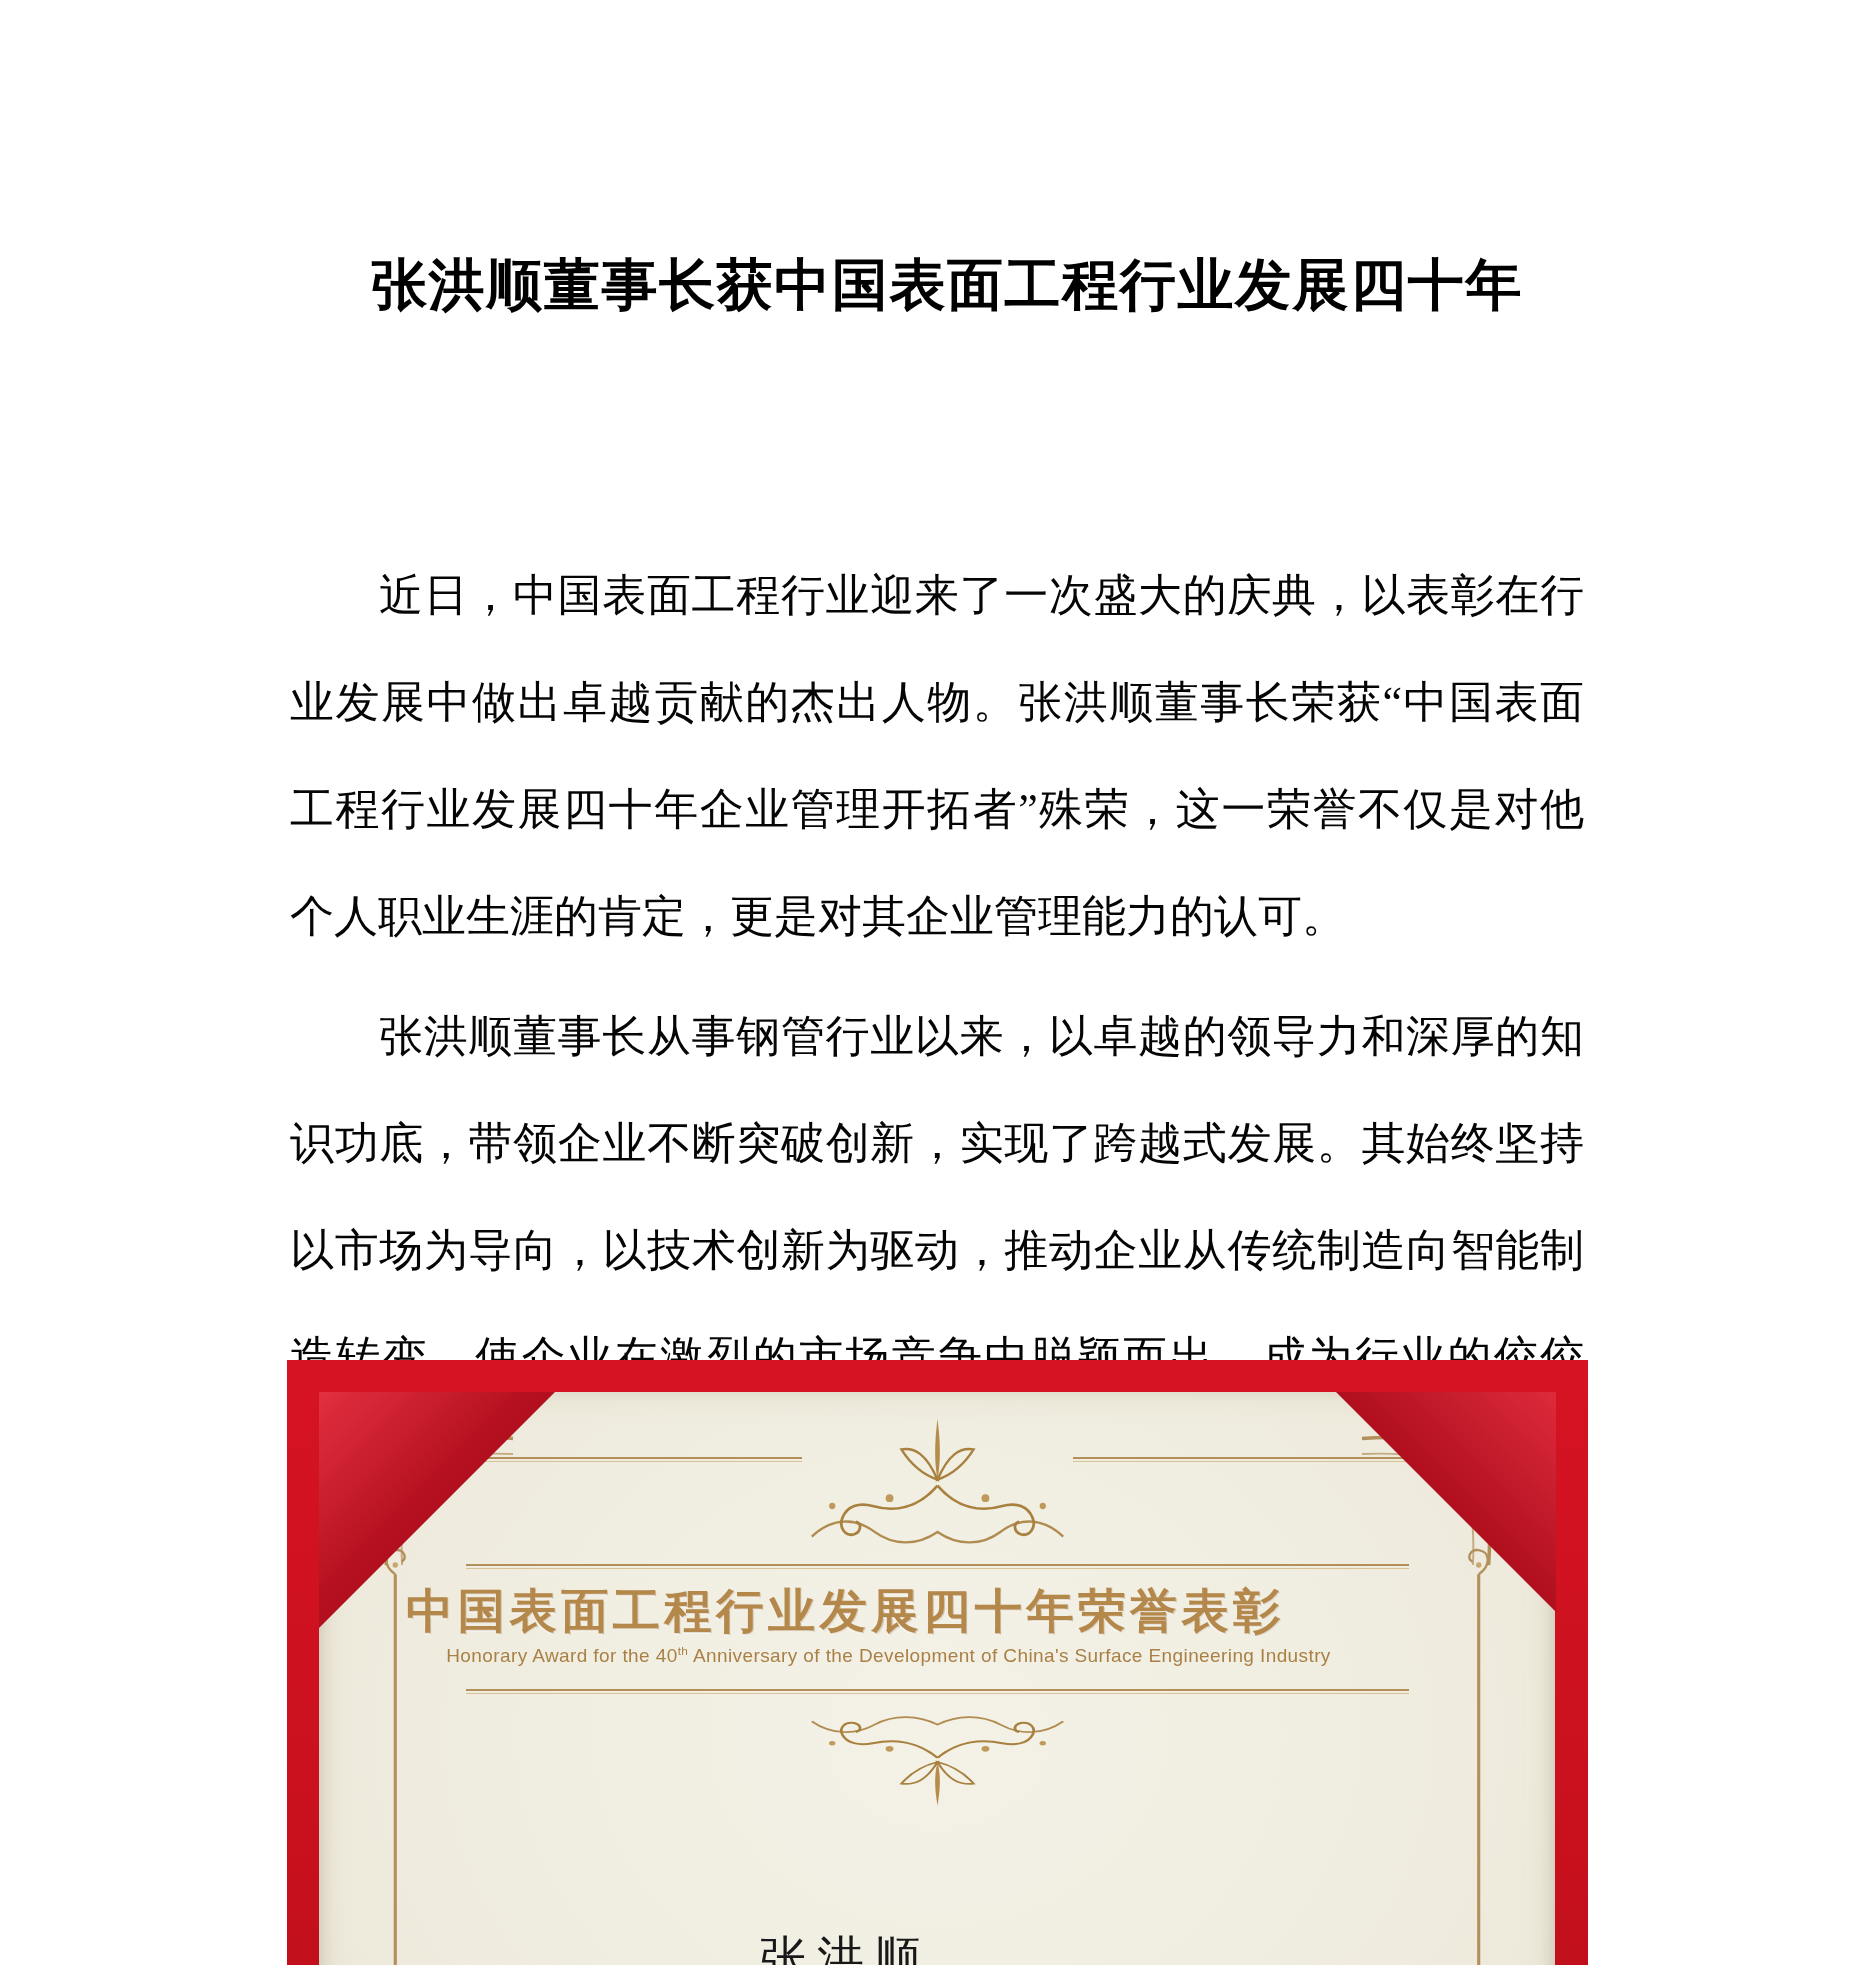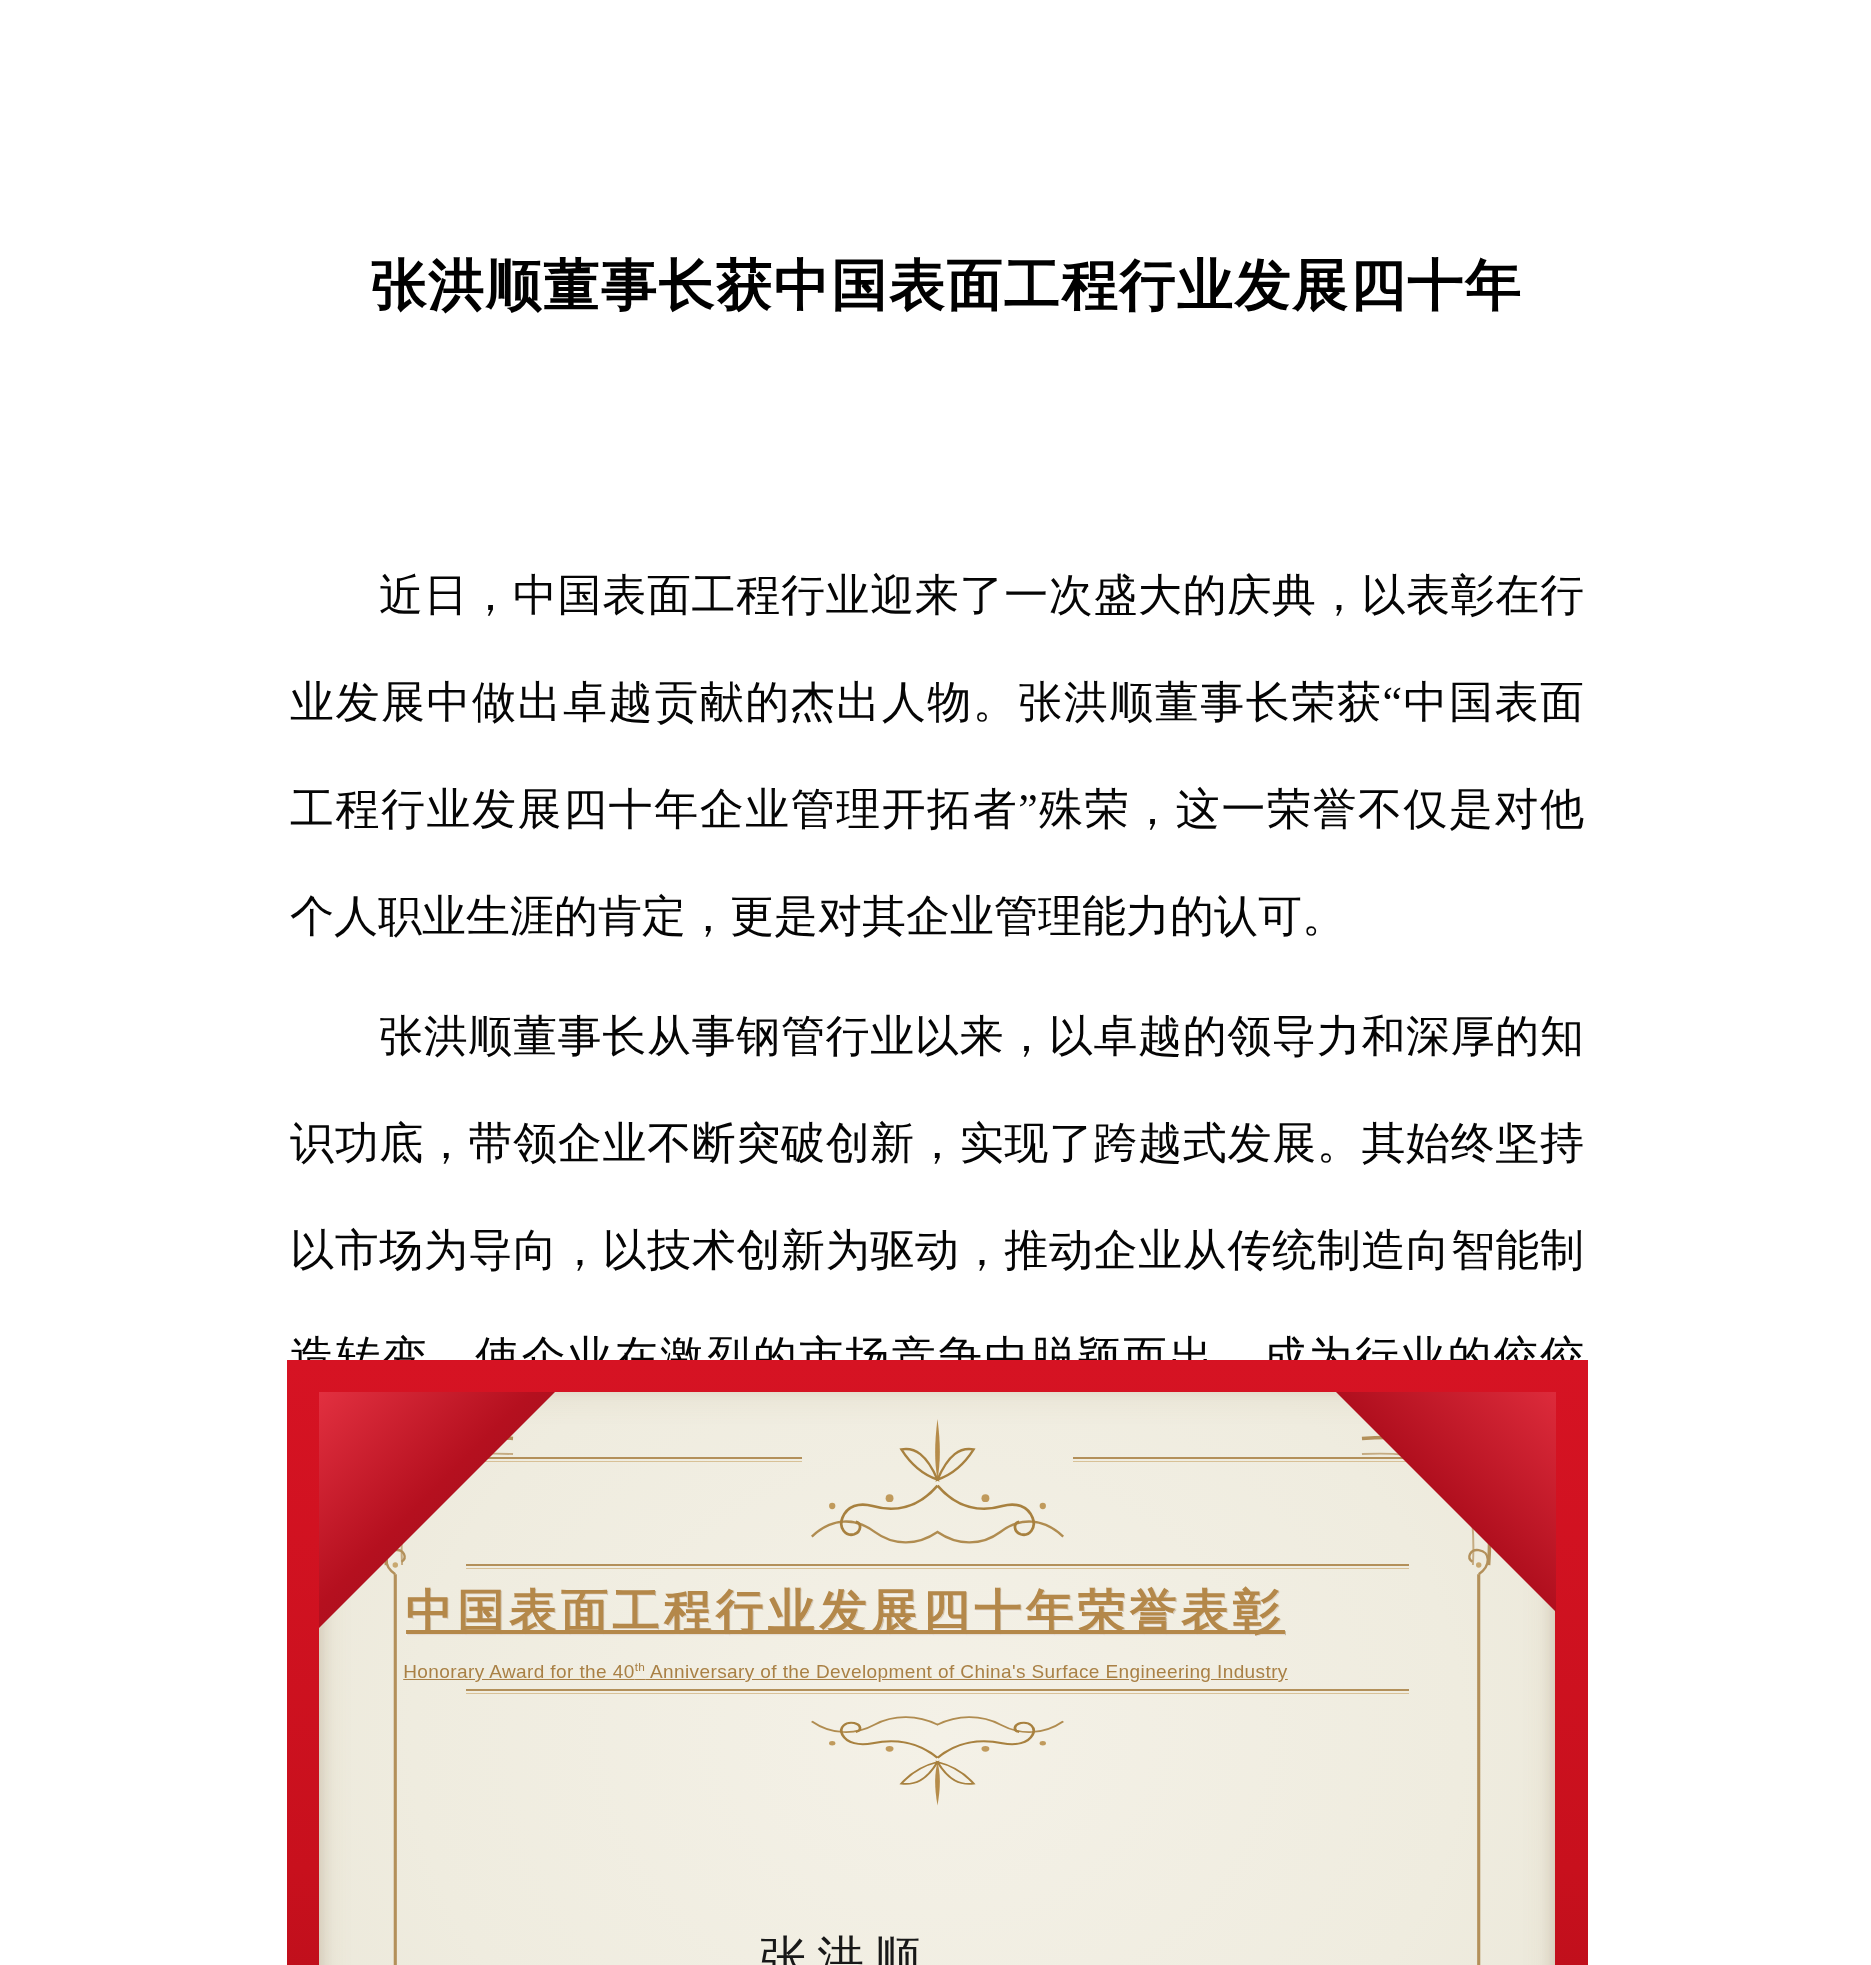--- a/index.html
+++ b/index.html
@@ -40,29 +40,29 @@
   .flap-tr{left:1049px;top:32px;width:220px;height:220px;
     clip-path:polygon(0 0,100% 0,100% 100%);
     background:linear-gradient(225deg,#dd2b3b 0%,#b00f1e 50%,#8c0d19 100%);}
   .deco{position:absolute;z-index:2;}
   .gold-line{
     position:absolute;height:2px;background:var(--gold);z-index:2;
   }
   .gold-line::after{
     content:"";position:absolute;left:0;right:0;top:3.9px;height:0.8px;background:#d2b584;opacity:.8;
   }
-  .cert-center{position:absolute;left:0;width:1117px;text-align:center;z-index:2;text-decoration:underline;}
+  .cert-center{position:absolute;left:0;width:1117px;text-align:center;z-index:2;}
   .cert-title-cn{
     top:219px;font-size:47px;line-height:63px;font-weight:bold;letter-spacing:4.7px;
     font-family:"Liberation Sans","DejaVu Sans",sans-serif;
     color:var(--gold-deep);text-shadow:0 1.6px 1.2px rgba(255,255,255,.6),0.8px 1.2px 0.8px rgba(120,80,30,.45);
   }
   .cert-title-en{
-    top:296px;font-size:19px;line-height:23.6px;letter-spacing:0.4px;
-    font-family:"Liberation Sans","DejaVu Sans",sans-serif;color:#a98045;
+    top:280px;font-size:19px;line-height:23.6px;letter-spacing:0.4px;
+    font-family:"Liberation Sans","DejaVu Sans",sans-serif;color:#a98045;padding-left:43px;
   }
   .cert-title-en sup{font-size:11.8px;}
   .award-title{
     top:456px;font-size:75px;line-height:83px;font-weight:bold;letter-spacing:11.8px;
     color:var(--award-red);text-shadow:0 2px 1.6px rgba(90,20,15,.22);
   }
   .recipient-cn{
     top:566px;font-size:47px;line-height:63px;letter-spacing:10.2px;
     font-family:"Liberation Sans","DejaVu Sans",sans-serif;color:#181818;
   }

